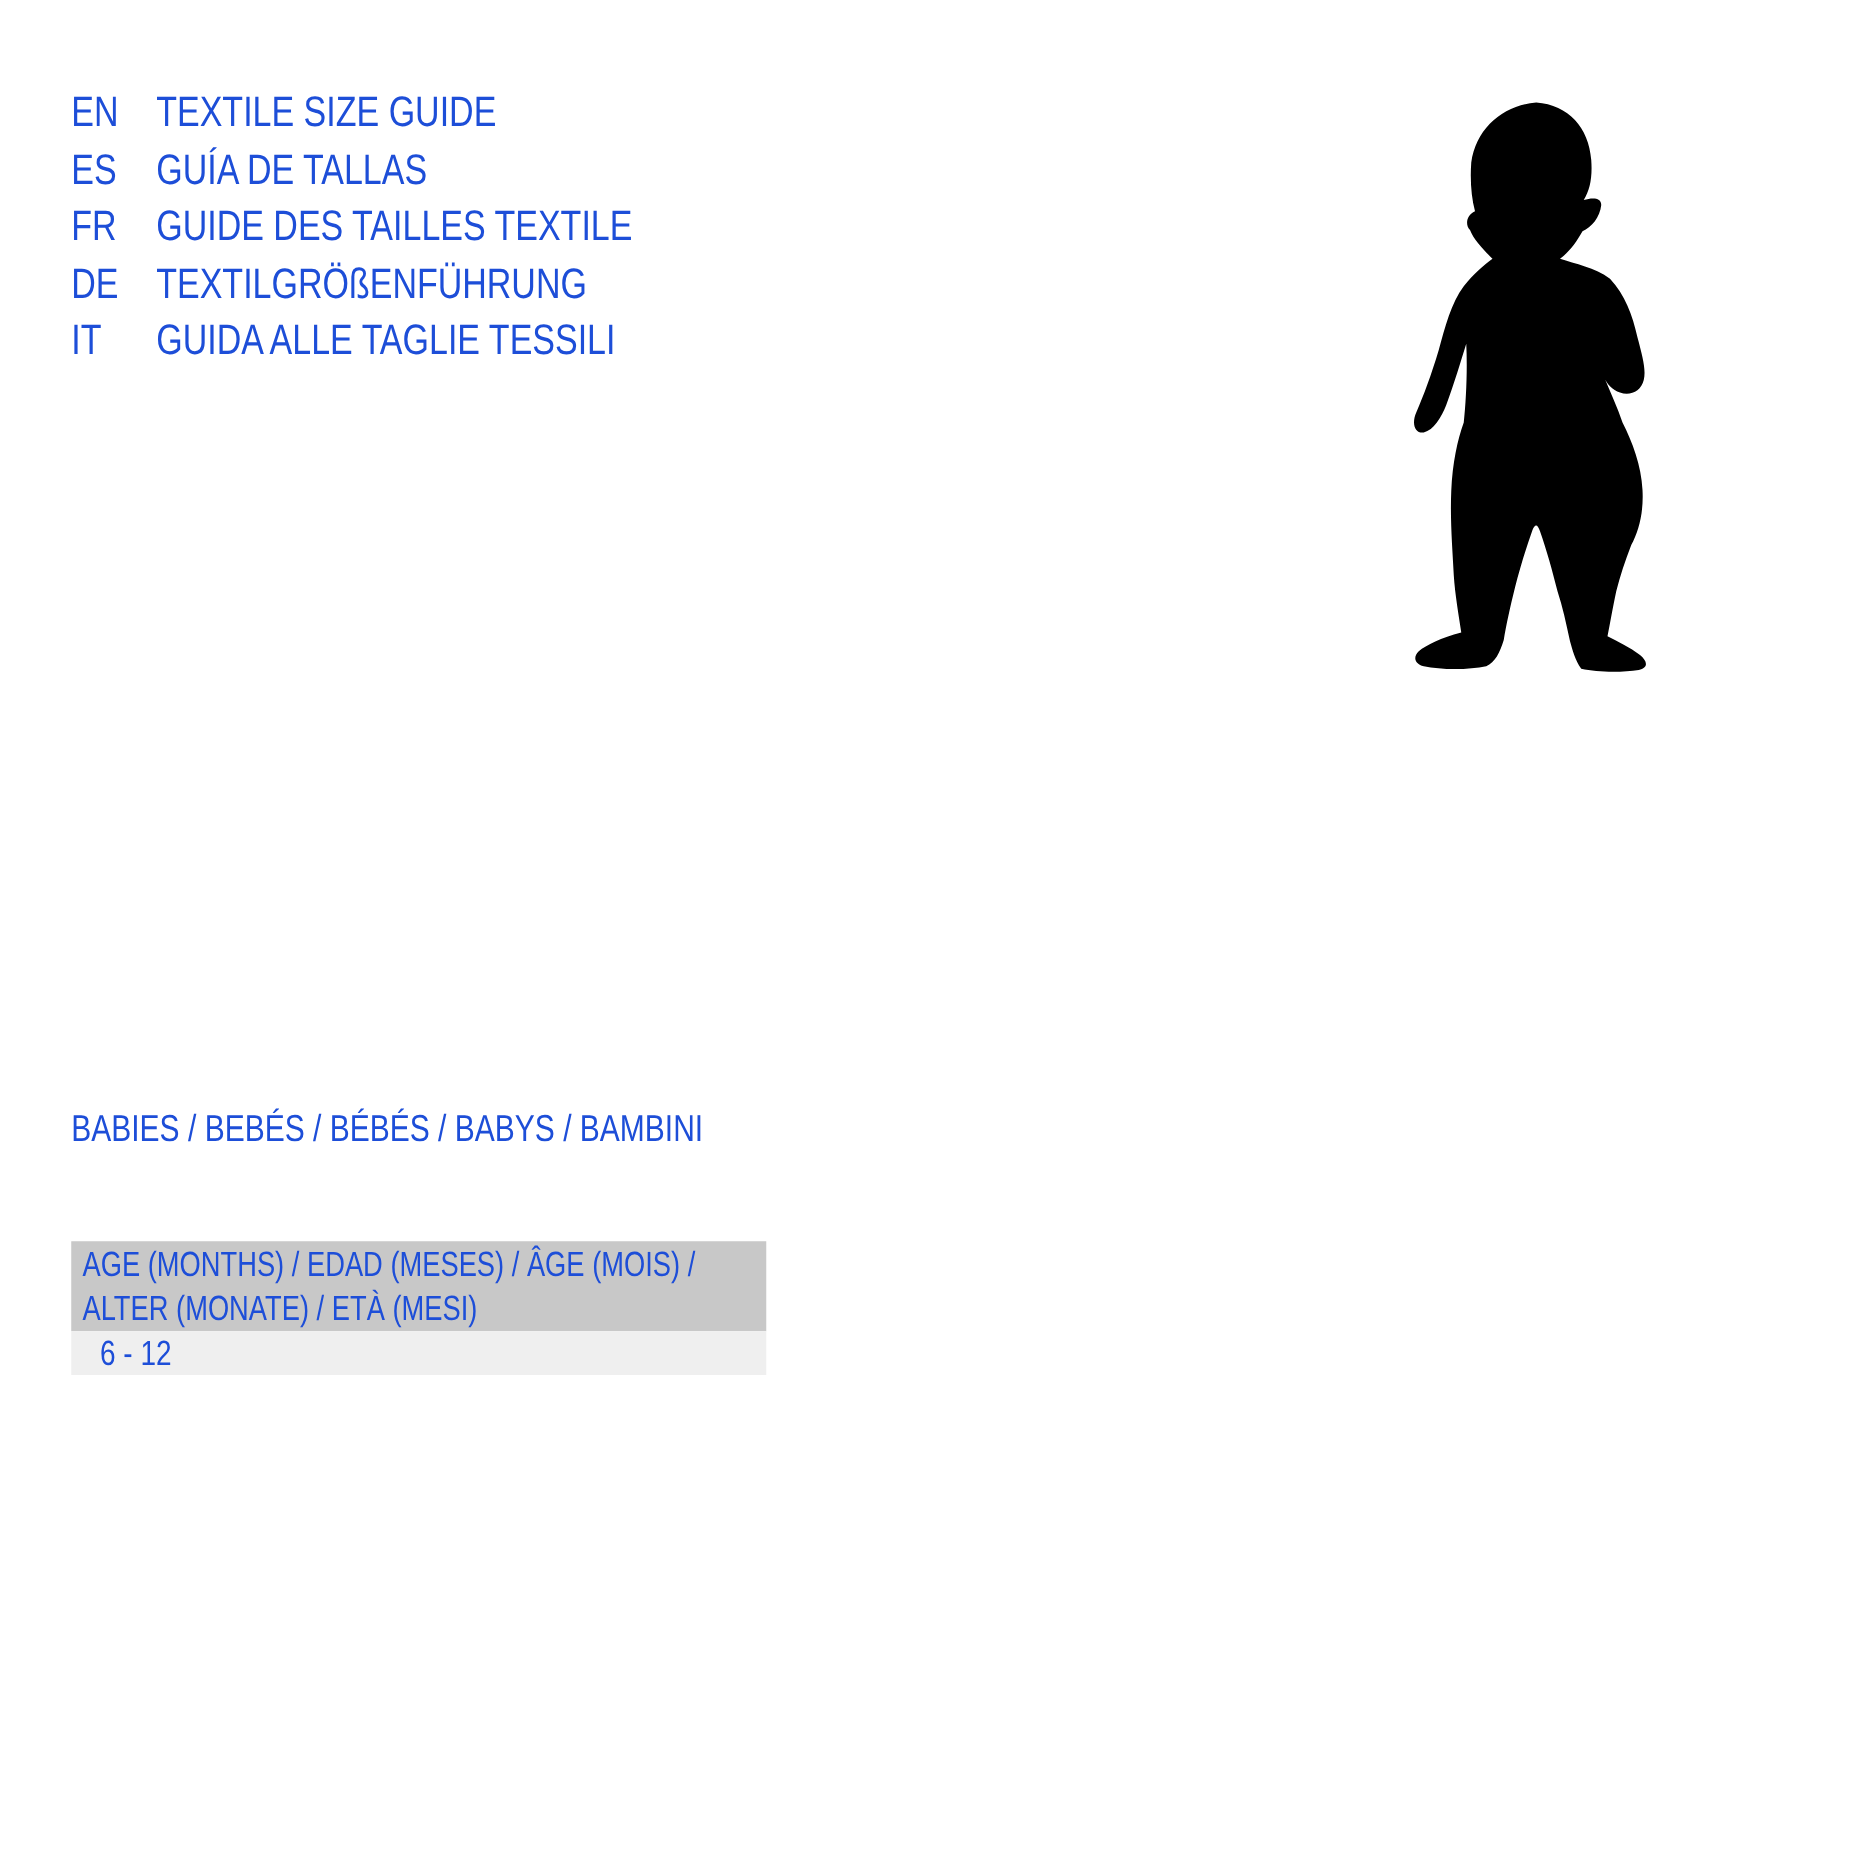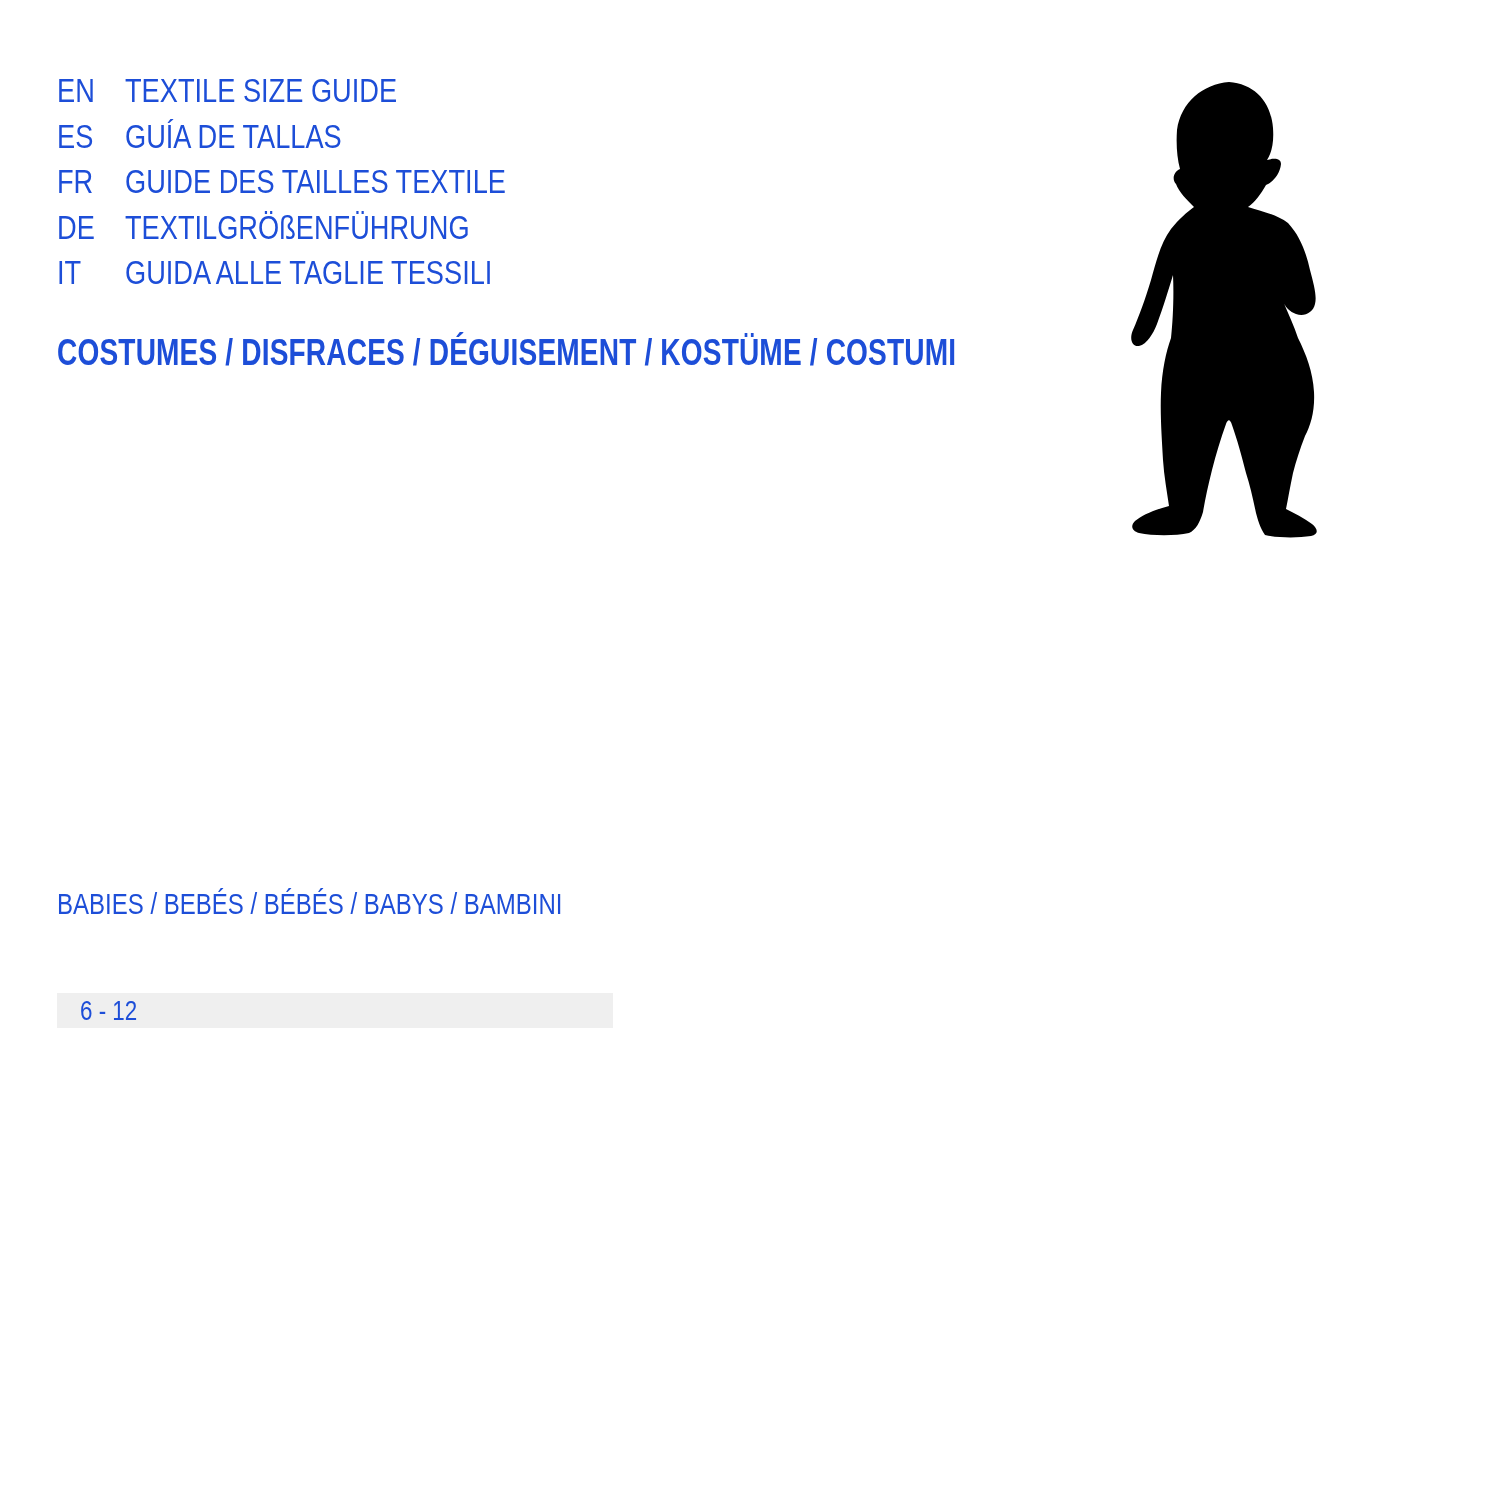--- a/index.html
+++ b/index.html
@@ -77,23 +77,20 @@
     <div class="lang-row">
       <span class="lang-code cond">DE</span>
       <span class="lang-label cond">TEXTILGRÖßENFÜHRUNG</span>
     </div>
     <div class="lang-row">
       <span class="lang-code cond">IT</span>
       <span class="lang-label cond">GUIDA ALLE TAGLIE TESSILI</span>
     </div>
   </div>
 
-  <div class="category">
-    <span class="cond cond-tight">COSTUMES / DISFRACES / DÉGUISEMENT / KOSTÜME / COSTUMI</span>
-  </div>
 
   <svg class="silhouette" viewBox="0 0 190 458" xmlns="http://www.w3.org/2000/svg" aria-hidden="true">
     <path fill="#000000" d="
       M100,2
       C126,4 142,22 144,48
       C145,62 143,72 138,80
       C145,78 152,78 152,84
       C151,94 144,102 137,105
       C132,114 126,122 119,127
       C131,131 147,134 159,143
@@ -134,18 +131,22 @@
       C48,78 47,64 48,50
       C52,22 74,4 100,2
       Z"></path>
   </svg>
 
   <div class="babies-heading">
     <span class="cond">BABIES / BEBÉS / BÉBÉS / BABYS / BAMBINI</span>
   </div>
 
   <div class="size-table">
+    <div class="table-header">
+      <span class="hline"><span class="cond cond-tight">AGE (MONTHS) / EDAD (MESES) / ÂGE (MOIS) /</span></span>
+      <span class="hline"><span class="cond cond-tight">ALTER (MONATE) / ETÀ (MESI)</span></span>
+    </div>
     <div class="table-row alt">
       <span class="cond">6 - 12</span>
     </div>
   </div>
 
 </div>
 
 </body></html>

